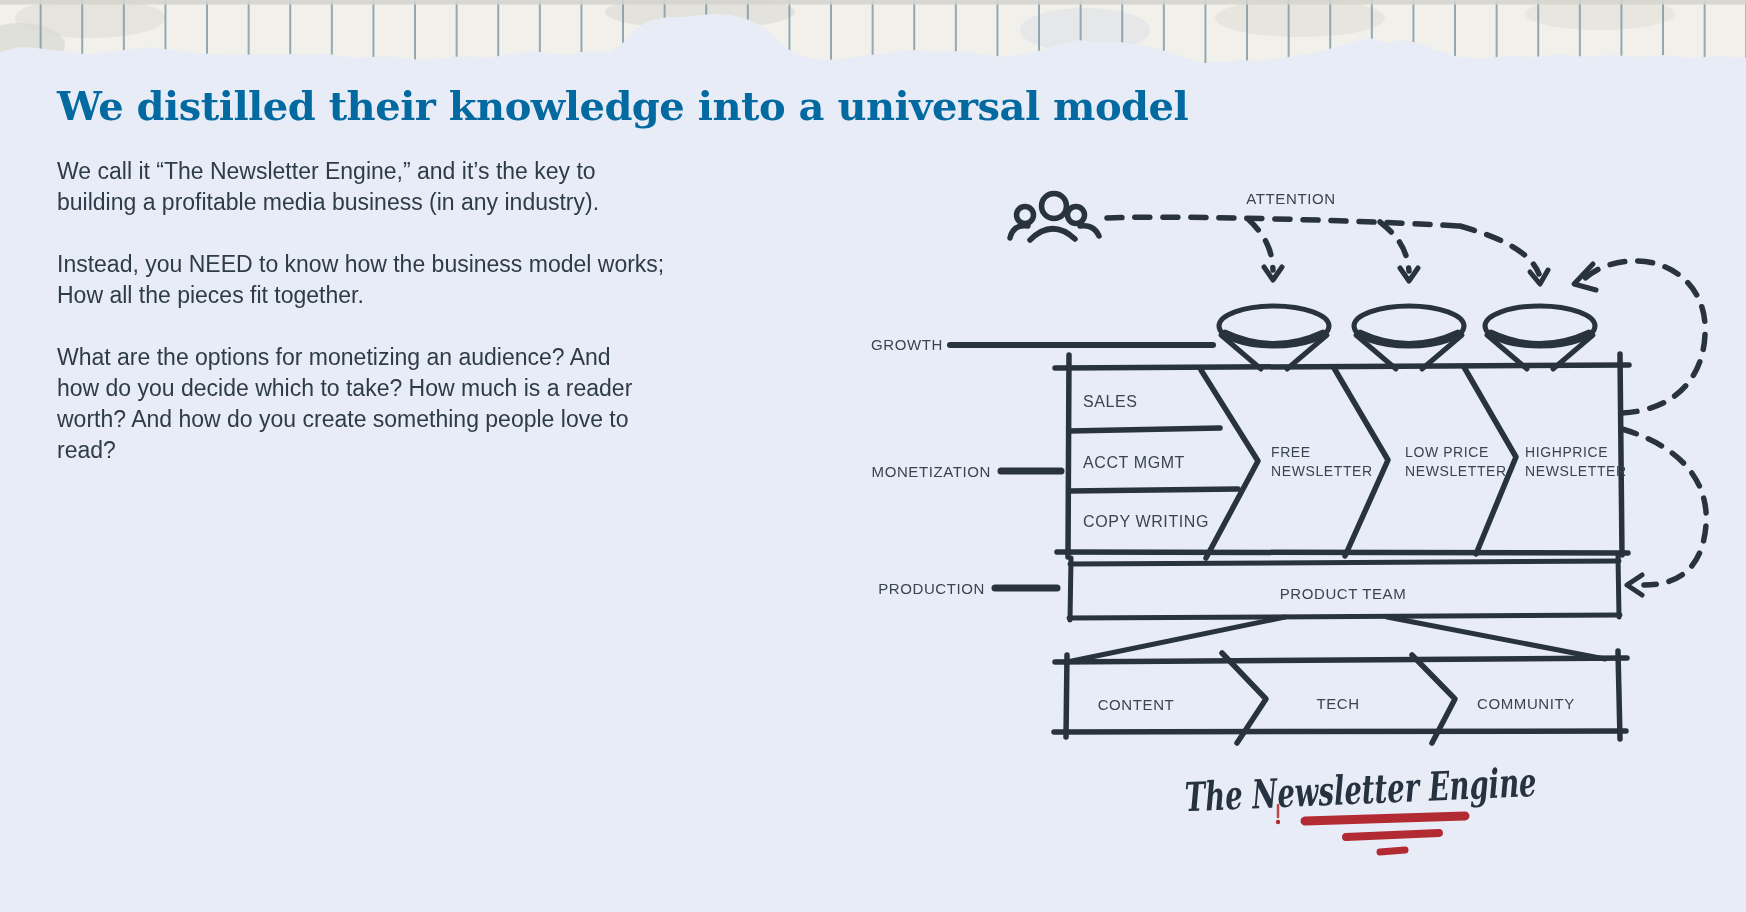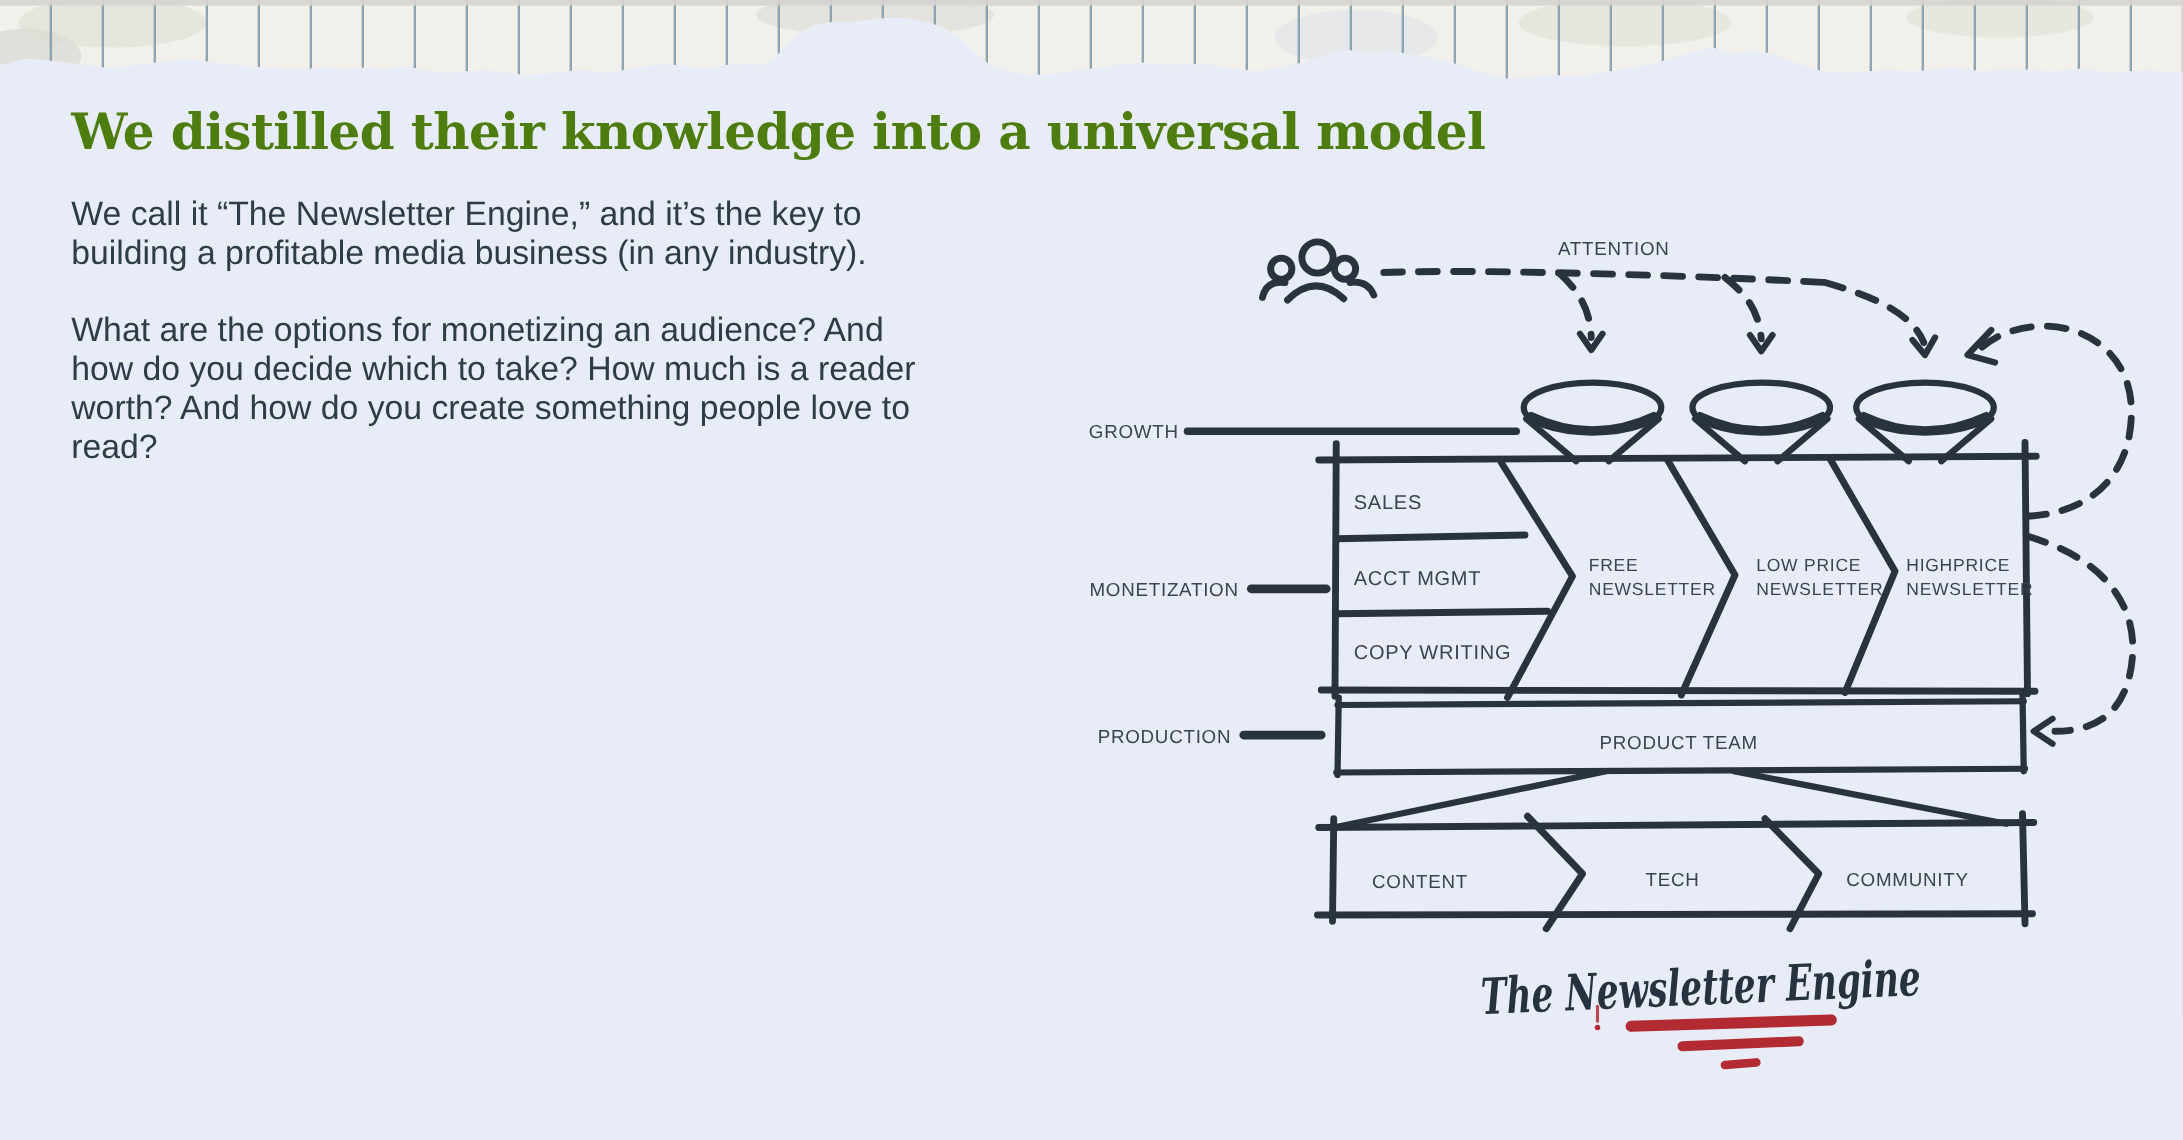--- a/index.html
+++ b/index.html
@@ -8,25 +8,25 @@
     width:1746px;height:912px;
     background:#e8ecf6;
     overflow:hidden;
     font-family:"Liberation Sans",sans-serif;
   }
   .torn{position:absolute;left:0;top:0;display:block;}
   .title{
     position:absolute;left:57px;top:82px;margin:0;
     font-family:"DejaVu Serif","Liberation Serif",serif;
     font-weight:bold;font-size:40px;letter-spacing:-0.5px;
-    color:#4d7c0f;
+    color:#0369a1;
   }
   .body-col{
     position:absolute;left:57px;top:156px;width:820px;
-    font-size:27px;line-height:31px;color:#2e3b48;
+    font-size:23px;line-height:31px;color:#2e3b48;
   }
   .body-col p{margin:0 0 31px 0;white-space:pre-line;}
   .red{color:#c11b31;font-weight:bold;}
   .diagram{position:absolute;left:848px;top:148px;display:block;}
   .dlabel{fill:#39444f;letter-spacing:0.6px;}
 </style>
 </head>
 <body>
 
 <div class="page">
@@ -51,20 +51,22 @@
       <rect x="0" y="0" width="1746" height="72" fill="url(#ruled)"></rect>
       <rect x="0" y="0" width="1746" height="4.5" fill="#d5d4cf" opacity="0.9"></rect>
     </g>
   </svg>
 
   <h1 class="title">We distilled their knowledge into a universal model</h1>
 
   <div class="body-col">
     <p>We call it “The Newsletter Engine,” and it’s the key to
 building a profitable media business (in any industry).</p>
+    <p>Instead, you NEED to know how the business model works;
+How all the pieces fit together.</p>
     <p>What are the options for monetizing an audience? And
 how do you decide which to take? How much is a reader
 worth? And how do you create something people love to
 read?</p>
   </div>
 
   <svg class="diagram" width="898" height="764" viewBox="0 0 898 764">
 
     <g stroke="#28333e" fill="none" stroke-linecap="round" stroke-linejoin="round">
 

